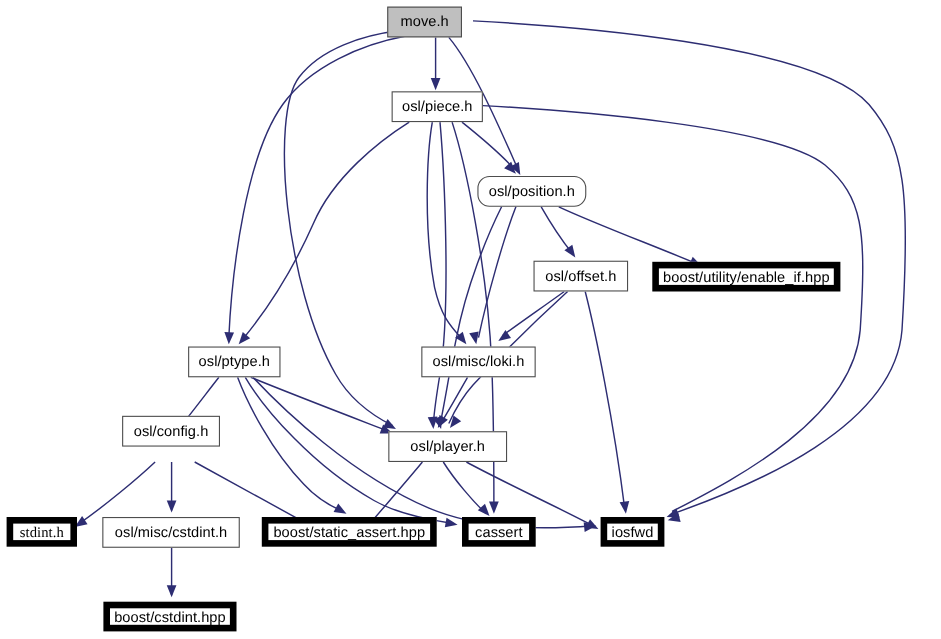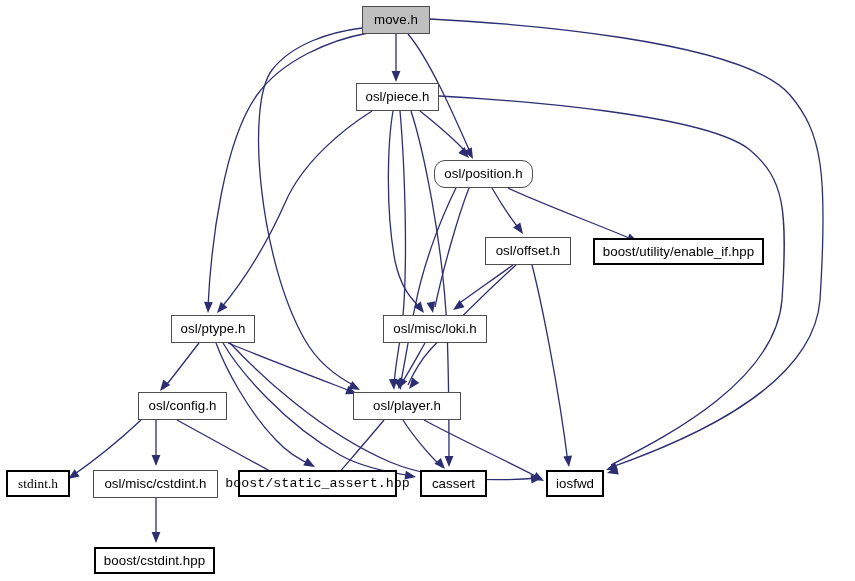--- a/index.html
+++ b/index.html
@@ -50,21 +50,21 @@
   .node-box.kind-root {
     background: #bfbfbf;
     border: 1.3px solid #4d4d4d;
   }
   .node-box.kind-internal {
     background: #ffffff;
     border: 1.3px solid #4d4d4d;
   }
   .node-box.kind-external {
     background: #ffffff;
-    border: 2px solid #000000;
+    border: 6px solid #000000;
   }
   .node-label {
     pointer-events: none;
   }
 </style>
 </head>
 <body>
 
 <div id="graph-root">
   <svg id="graph-svg" viewBox="0 0 855 581" xmlns="http://www.w3.org/2000/svg">
@@ -129,54 +129,54 @@
         <polygon points="0,0 -11,-4.4 -11,4.4" class="edge-arrow" transform="translate(68,479) rotate(146)"></polygon>
         <polygon points="0,0 -11,-4.4 -11,4.4" class="edge-arrow" transform="translate(156,466) rotate(90)"></polygon>
         <polygon points="0,0 -11,-4.4 -11,4.4" class="edge-arrow" transform="translate(292,484) rotate(29)"></polygon>
         <polygon points="0,0 -11,-4.4 -11,4.4" class="edge-arrow" transform="translate(328,484) rotate(131)"></polygon>
         <polygon points="0,0 -11,-4.4 -11,4.4" class="edge-arrow" transform="translate(445,469) rotate(48)"></polygon>
         <polygon points="0,0 -11,-4.4 -11,4.4" class="edge-arrow" transform="translate(544,481) rotate(28)"></polygon>
         <polygon points="0,0 -11,-4.4 -11,4.4" class="edge-arrow" transform="translate(156,543) rotate(90)"></polygon>
       </g>
   </svg>
   <div id="nodes-layer">
-      <div class="node-box kind-root" style="left: 362px; top: 6px; width: 68px; height: 28px;">
+      <div class="node-box kind-root" style="left: 352px; top: 6px; width: 68px; height: 28px;">
         <span class="node-label">move.h</span>
       </div>
       <div class="node-box kind-internal" style="left: 356px; top: 83px; width: 83px; height: 28px;">
         <span class="node-label">osl/piece.h</span>
       </div>
       <div class="node-box kind-internal" style="left: 434px; top: 160px; width: 99px; height: 28px; border-radius: 11px;">
         <span class="node-label">osl/position.h</span>
       </div>
       <div class="node-box kind-internal" style="left: 485px; top: 237px; width: 86px; height: 28px;">
         <span class="node-label">osl/offset.h</span>
       </div>
       <div class="node-box kind-external" style="left: 593px; top: 238px; width: 171px; height: 27px;">
         <span class="node-label">boost/utility/enable_if.hpp</span>
       </div>
       <div class="node-box kind-internal" style="left: 171px; top: 315px; width: 84px; height: 28px;">
         <span class="node-label">osl/ptype.h</span>
       </div>
       <div class="node-box kind-internal" style="left: 383px; top: 315px; width: 104px; height: 28px;">
         <span class="node-label">osl/misc/loki.h</span>
       </div>
-      <div class="node-box kind-internal" style="left: 111px; top: 392px; width: 89px; height: 28px; margin-left: 27px;">
+      <div class="node-box kind-internal" style="left: 111px; top: 378px; width: 89px; height: 28px;">
         <span class="node-label">osl/config.h</span>
       </div>
       <div class="node-box kind-internal" style="left: 353px; top: 392px; width: 108px; height: 28px;">
         <span class="node-label">osl/player.h</span>
       </div>
       <div class="node-box kind-external" style="left: 6px; top: 470px; width: 64px; height: 27px; font-family: Liberation Serif, serif;">
         <span class="node-label">stdint.h</span>
       </div>
       <div class="node-box kind-internal" style="left: 93px; top: 470px; width: 125px; height: 28px;">
         <span class="node-label">osl/misc/cstdint.h</span>
       </div>
-      <div class="node-box kind-external" style="left: 238px; top: 470px; width: 159px; height: 27px; font-family: Liberation Mono, monospace;">
+      <div class="node-box kind-external" style="left: 238px; top: 470px; width: 159px; height: 27px;">
         <span class="node-label">boost/static_assert.hpp</span>
       </div>
       <div class="node-box kind-external" style="left: 420px; top: 470px; width: 67px; height: 27px;">
         <span class="node-label">cassert</span>
       </div>
       <div class="node-box kind-external" style="left: 546px; top: 470px; width: 58px; height: 27px;">
         <span class="node-label">iosfwd</span>
       </div>
       <div class="node-box kind-external" style="left: 94px; top: 547px; width: 121px; height: 27px;">
         <span class="node-label">boost/cstdint.hpp</span>

